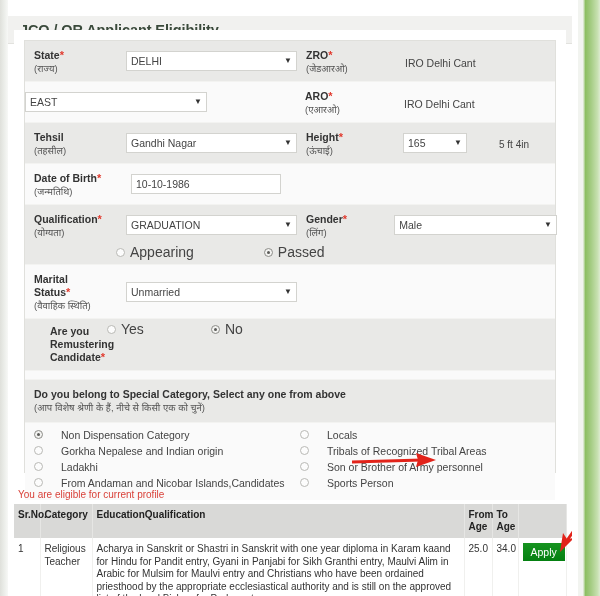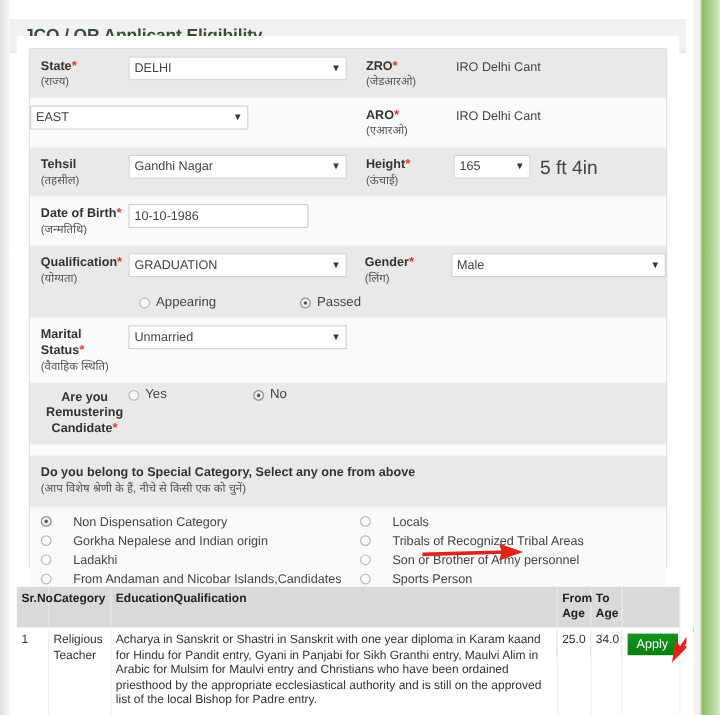--- a/index.html
+++ b/index.html
@@ -80,22 +80,23 @@
     position: relative;
     display: flex;
     width: 100%;
     border-bottom: 1px solid #f3f3f1;
   }
   .row.shade  { background: #e9e9e7; }
   .row.plain  { background: #fafafa; }
 
   .cell {
     display: flex;
-    align-items: flex-start;
+    align-items: center;
     padding: 6px 0 6px 0;
+    gap: 24px;
   }
   .lcell { width: 272px; display: flex; }
   .rcell { width: 260px; display: flex; }
 
   .lbl {
     width: 82px;
     padding-left: 9px;
     padding-top: 2px;
     line-height: 13px;
   }
@@ -129,21 +130,21 @@
 
   .static-val {
     padding-top: 3px;
     padding-left: 2px;
     font-size: 10.5px;
     color: #444;
   }
   .suffix {
     padding-top: 3px;
     padding-left: 8px;
-    font-size: 16px;
+    font-size: 10px;
     color: #444;
   }
 
   
   .radio {
     width: 9px; height: 9px;
     border-radius: 50%;
     border: 1px solid #b9b9b5;
     background: #fcfcfc;
     display: inline-block;
@@ -154,32 +155,32 @@
   .radio.on { border-color: #8d8d89; background: #f2f2f0; }
   .radio.on::after {
     content: "";
     position: absolute;
     left: 2px; top: 2px;
     width: 3px; height: 3px;
     border-radius: 50%;
     background: #5b5b58;
   }
   .ropt { display: flex; align-items: flex-start; gap: 5px; }
-  .ropt span.t { font-size: 11px; color: #444; line-height: 11px; }
+  .ropt span.t { font-size: 14px; color: #444; line-height: 11px; }
 
   .subrow {
     display: flex;
     padding: 2px 0 6px 91px;
     gap: 70px;
     background: transparent;
   }
 
   
   .rem-row { display: flex; background: #e9e9e7; border-bottom: 1px solid #f3f3f1; }
-  .rem-lbl { width: 82px; padding: 6px 0 6px 9px; line-height: 13px; text-align: center; }
+  .rem-lbl { width: 82px; padding: 6px 0 6px 25px; line-height: 13px; }
   .rem-opts { display: flex; padding-top: 5px; gap: 4px; }
   .rem-opts .ropt:first-child { width: 100px; }
 
   
   .spec-head {
     background: #e9e9e7;
     padding: 8px 0 8px 9px;
     border-bottom: 1px solid #f3f3f1;
     line-height: 13px;
   }
@@ -506,20 +507,21 @@
 
     </div>
   </div>
 
   <svg id="arrow1" viewBox="0 0 88 16">
     <line x1="2" y1="10" x2="72" y2="8" stroke="#e2231a" stroke-width="3"></line>
     <polygon points="86,8 66,1 68,8 66,15" fill="#e2231a"></polygon>
   </svg>
 
   <div id="results">
+    <div id="eligible-msg">You are eligible for current profile</div>
     <table>
       <colgroup>
         <col class="c-sr">
           <col class="c-cat">
           <col class="c-edu">
         <col class="c-from">
           <col class="c-to">
           <col class="c-act">
       </colgroup>
       <thead>

